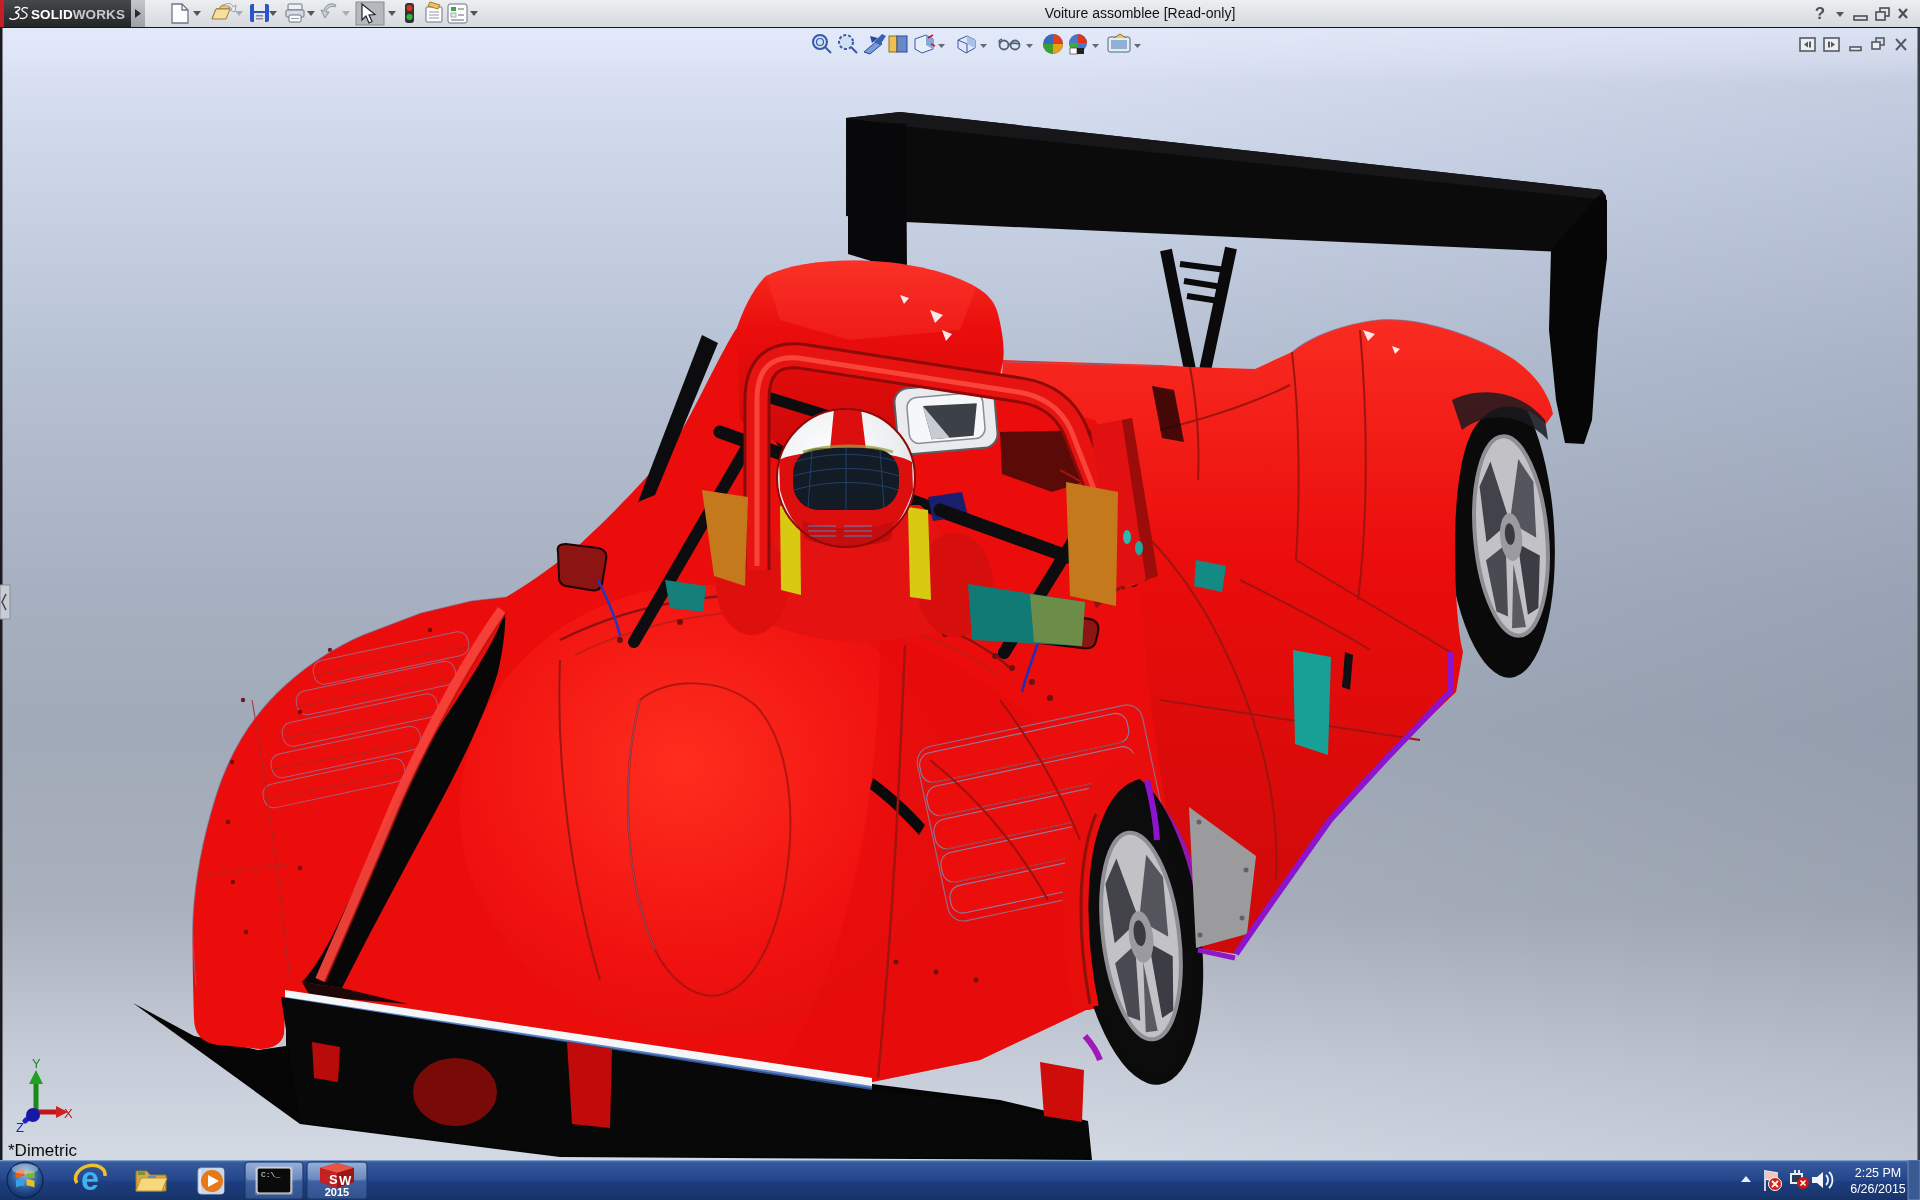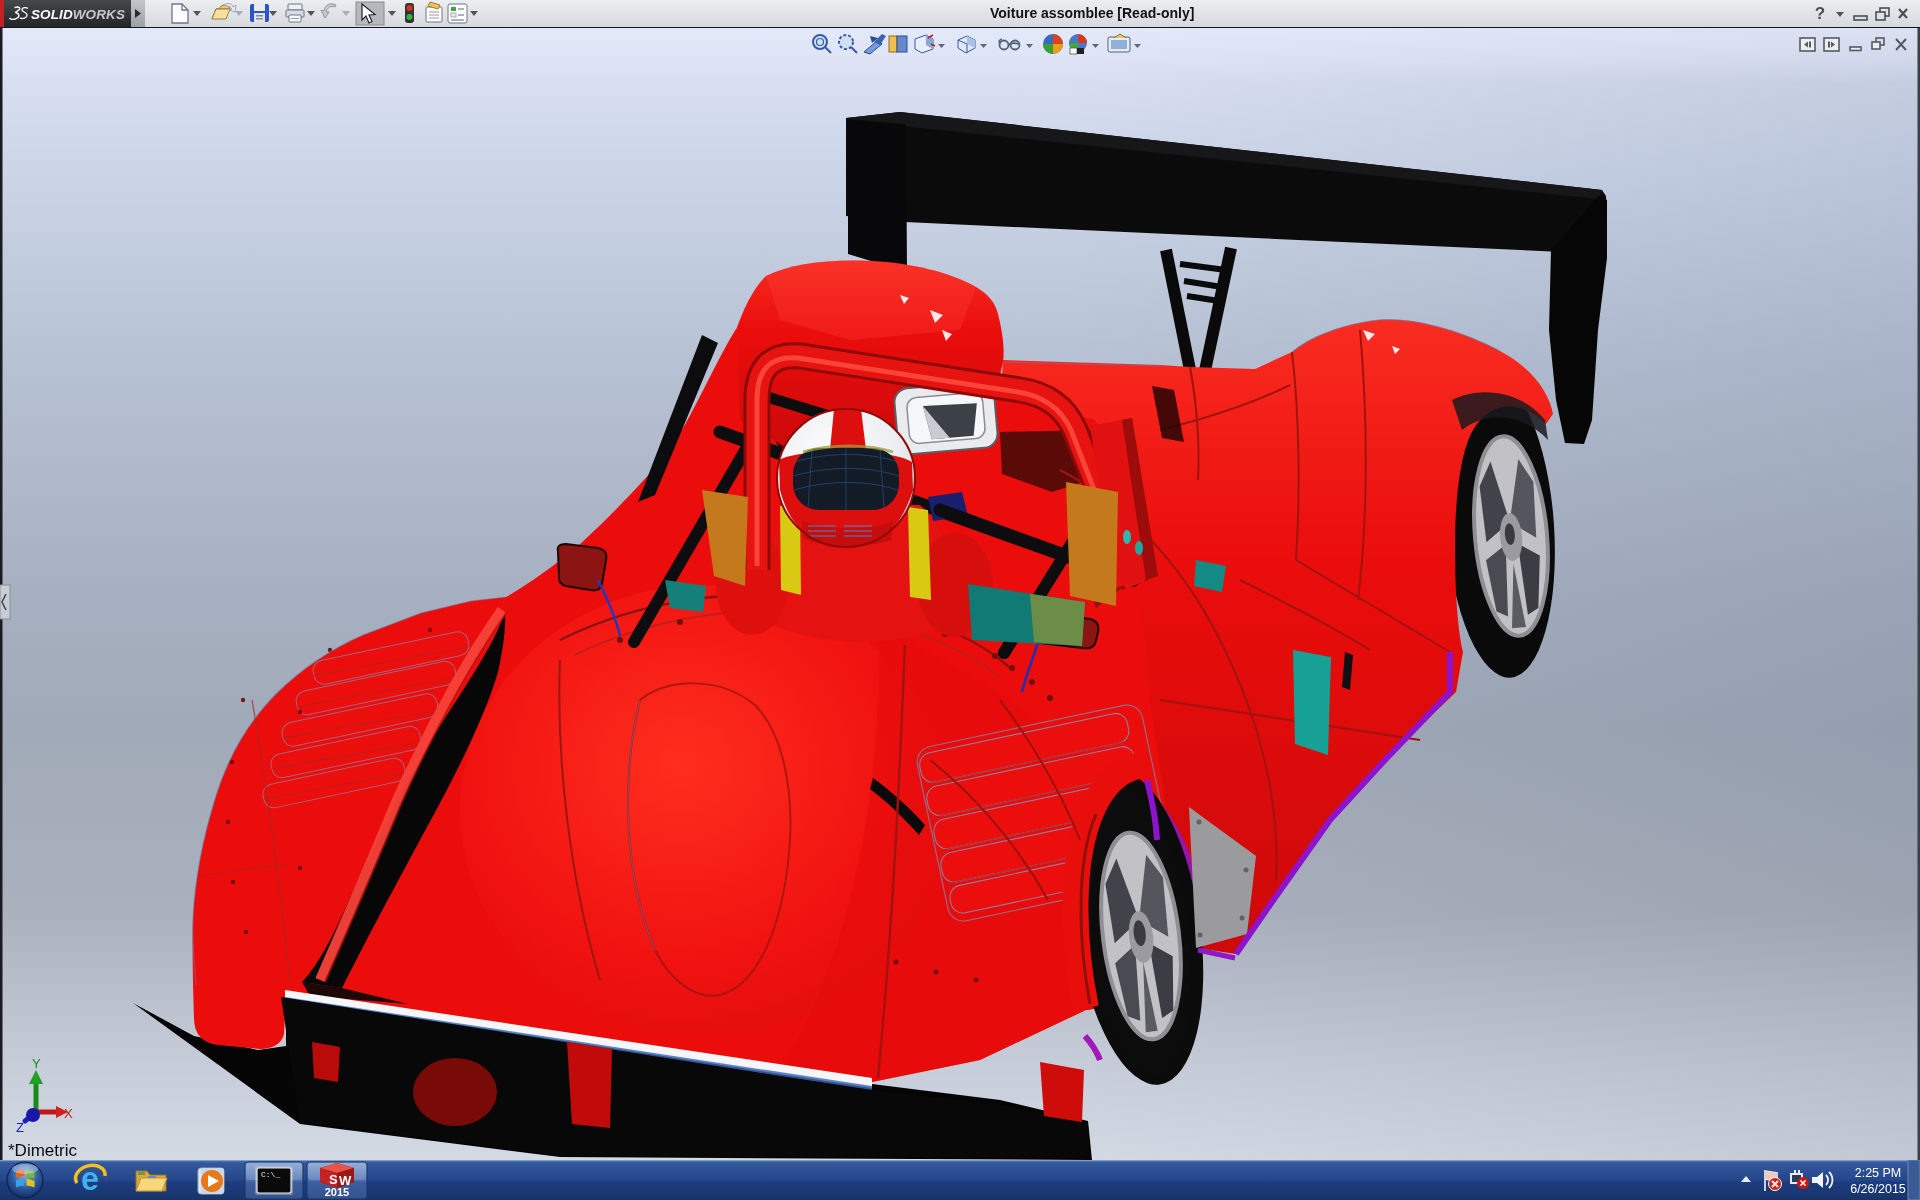--- a/index.html
+++ b/index.html
@@ -1,23 +1,23 @@
 <!DOCTYPE html>
 <html><head>
 <meta charset="utf-8">
 <style>
 html,body{margin:0;padding:0;width:1920px;height:1200px;overflow:hidden;background:#aab3c2;font-family:"Liberation Sans",sans-serif;}
 #titlebar{position:absolute;left:0;top:0;width:1920px;height:27px;background:linear-gradient(#eceef1,#d6d9dd);}
 #tbline{position:absolute;left:0;top:27px;width:1920px;height:2px;background:#15151a;}
 #logo{position:absolute;left:0;top:0;width:131px;height:27px;background:linear-gradient(#45494c,#232527);}
 #redstripe{position:absolute;left:0;top:0;width:4px;height:27px;background:#c41e26;}
-#swtext{position:absolute;left:31px;top:7px;font-style:italic;font-weight:bold;font-size:13.5px;color:#fff;letter-spacing:0.1px;}
+#swtext{position:absolute;left:31px;top:7px;font-weight:bold;font-size:13.5px;color:#fff;letter-spacing:0.1px;}
 #swtext .wk{color:#c6c9cc;}
 #flyout{position:absolute;left:131px;top:0;width:14px;height:27px;background:linear-gradient(#c3c6ca,#9da0a4);}
-#title{position:absolute;left:990px;top:5px;width:300px;font-size:14px;color:#111;font-weight:bold;}
+#title{position:absolute;left:990px;top:5px;width:300px;text-align:center;font-size:14px;color:#111;}
 #rightctl{position:absolute;right:2px;top:0px;height:27px;}
 #taskbar{position:absolute;left:0;top:1160px;width:1920px;height:40px;}
 .abs{position:absolute;}
 </style>
 </head>
 <body>
 <div id="titlebar">
  <div id="logo"></div>
     <div id="tbline"></div>
     <div id="redstripe"></div>

